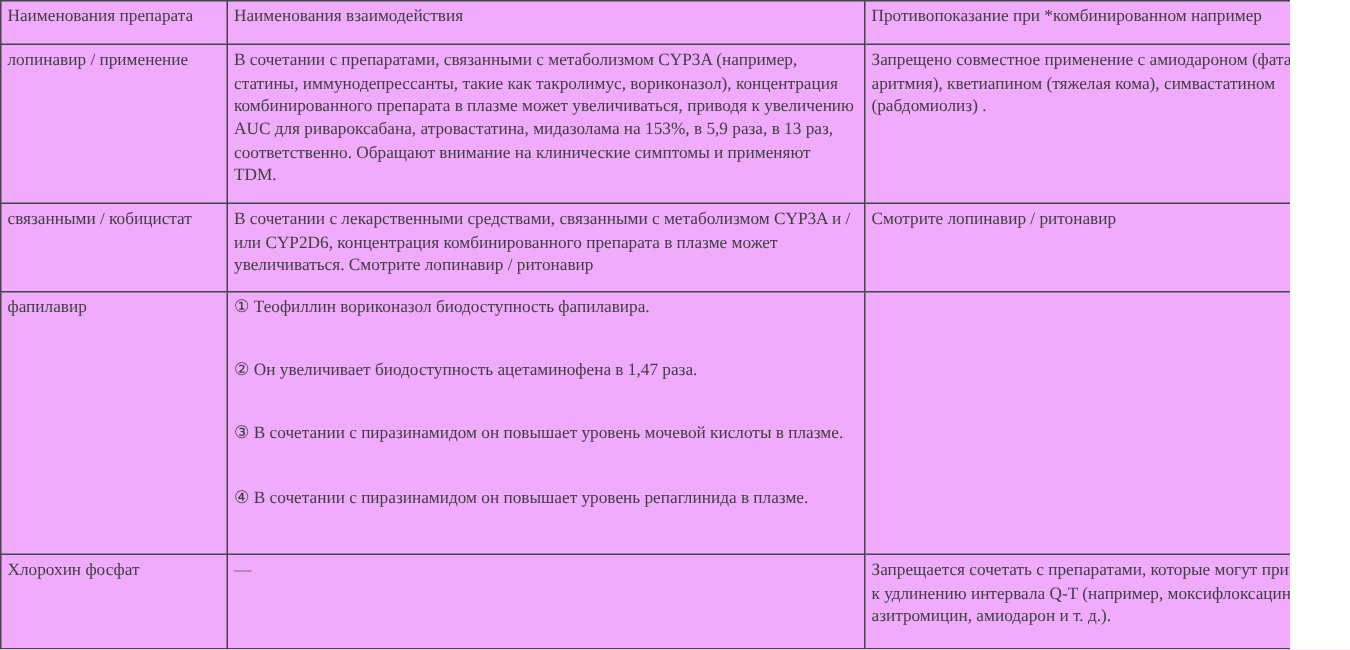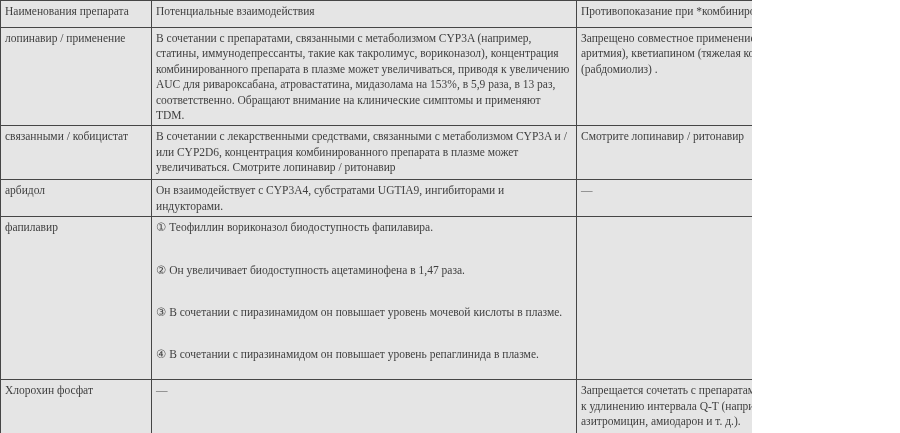--- a/index.html
+++ b/index.html
@@ -1,23 +1,23 @@
 <!DOCTYPE html>
 <html><head>
 <meta charset="utf-8">
 <style>
   html, body {
     margin: 0;
     padding: 0;
     background: #ffffff;
   }
   .page {
-    width: 752px;
+    width: 860px;
     height: 433px;
-    background: #e5e5e5;
+    background: #f0abfc;
     overflow: hidden;
     box-sizing: border-box;
   }
   table.drug-table {
     border-collapse: collapse;
     table-layout: fixed;
     width: 899px;
     height: 433px;
     font-family: "Liberation Serif", "DejaVu Serif", serif;
     color: #3f3f3f;
@@ -70,21 +70,21 @@
         <col class="c2">
         <col class="c3">
     </colgroup>
 
     <tbody>
         <tr class="r-header">
       <th>
         <span>Наименования препарата</span>
       </th>
       <th>
-        <span>Потенциальные взаимодействия</span>
+        <span>Наименования взаимодействия</span>
       </th>
       <th>
         <span>Противопоказание при *комбинированном например</span>
       </th>
     </tr>
 
     <tr class="r-lopinavir">
       <td>
         <span>лопинавир / применение</span>
       </td>
@@ -101,31 +101,20 @@
         <span>связанными / кобицистат</span>
       </td>
       <td>
         <span>В сочетании с лекарственными средствами, связанными с метаболизмом CYP3A и / или CYP2D6, концентрация комбинированного препарата в плазме может увеличиваться. Смотрите лопинавир / ритонавир</span>
       </td>
       <td class="v-center h-center">
         <span>Смотрите лопинавир / ритонавир</span>
       </td>
     </tr>
 
-    <tr class="r-arbidol">
-      <td>
-        <span>арбидол</span>
-      </td>
-      <td>
-        <span>Он взаимодействует с CYP3A4, субстратами UGTIA9, ингибиторами и индукторами.</span>
-      </td>
-      <td class="v-center h-center">
-        <span class="dash">—</span>
-      </td>
-    </tr>
 
     <tr class="r-favilavir">
       <td>
         <span>фапилавир</span>
       </td>
       <td>
         <p class="para">①  Теофиллин вориконазол биодоступность фапилавира.</p>
         <p class="para">②  Он увеличивает биодоступность ацетаминофена в 1,47 раза.</p>
         <p class="para">③  В сочетании с пиразинамидом  он повышает уровень мочевой кислоты в плазме.</p>
         <p class="para">④  В сочетании с пиразинамидом он повышает уровень репаглинида в плазме.</p>

